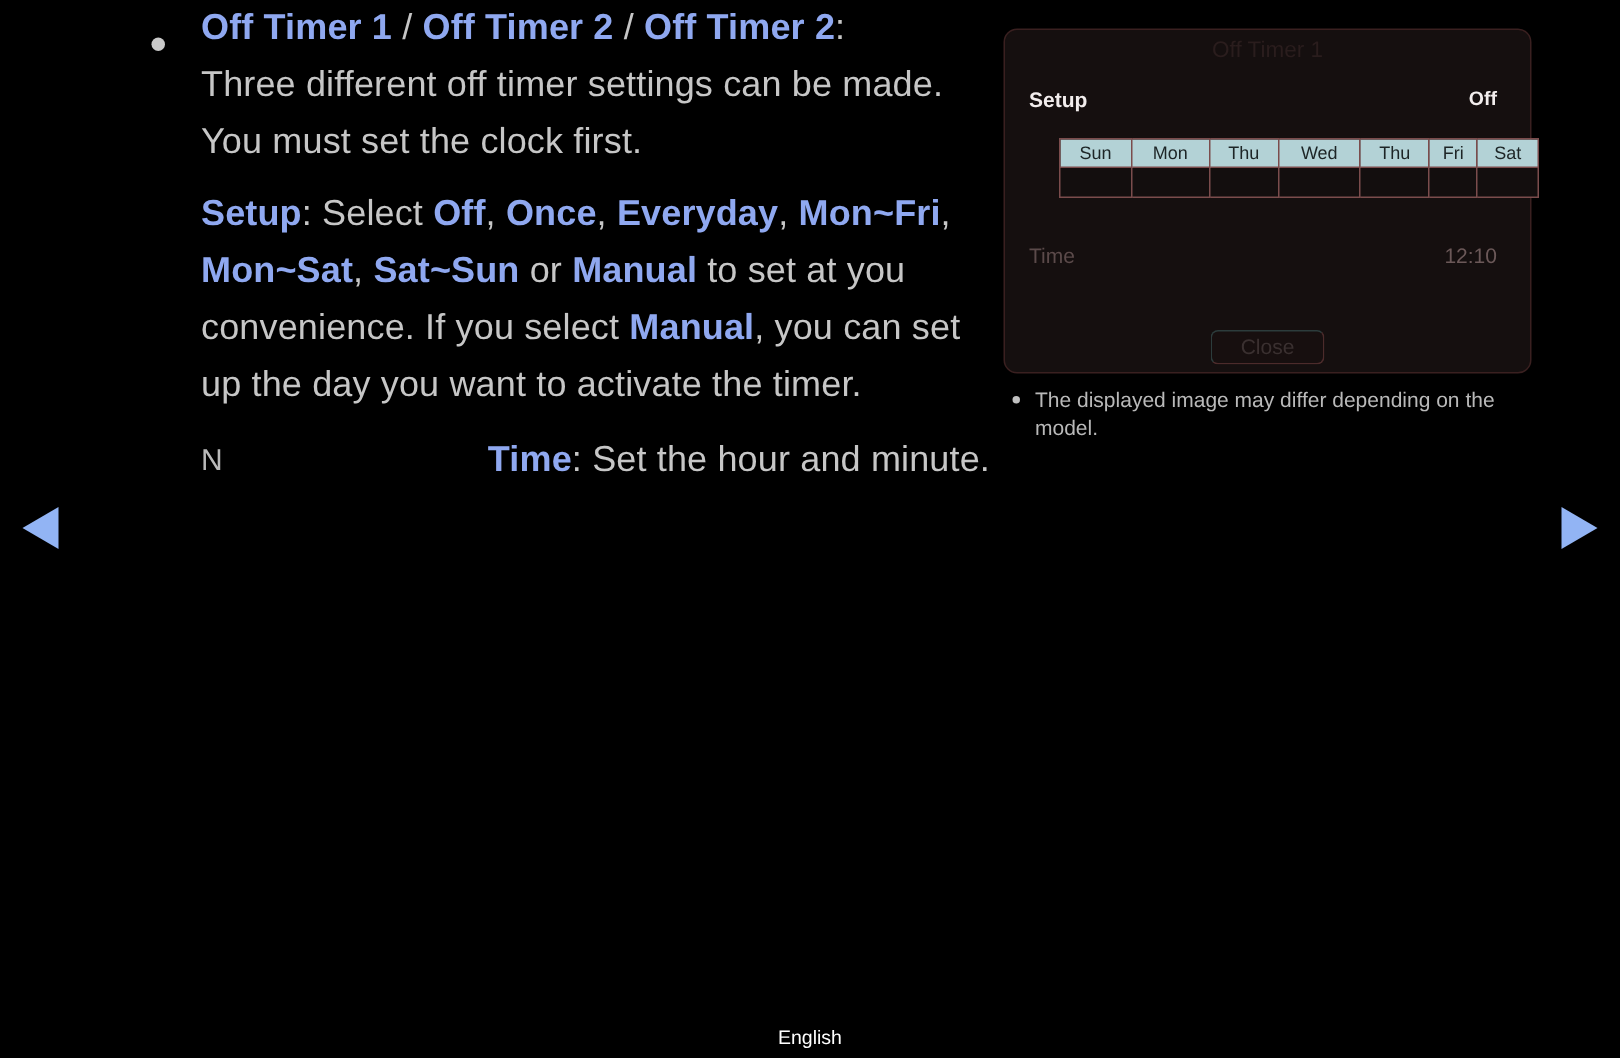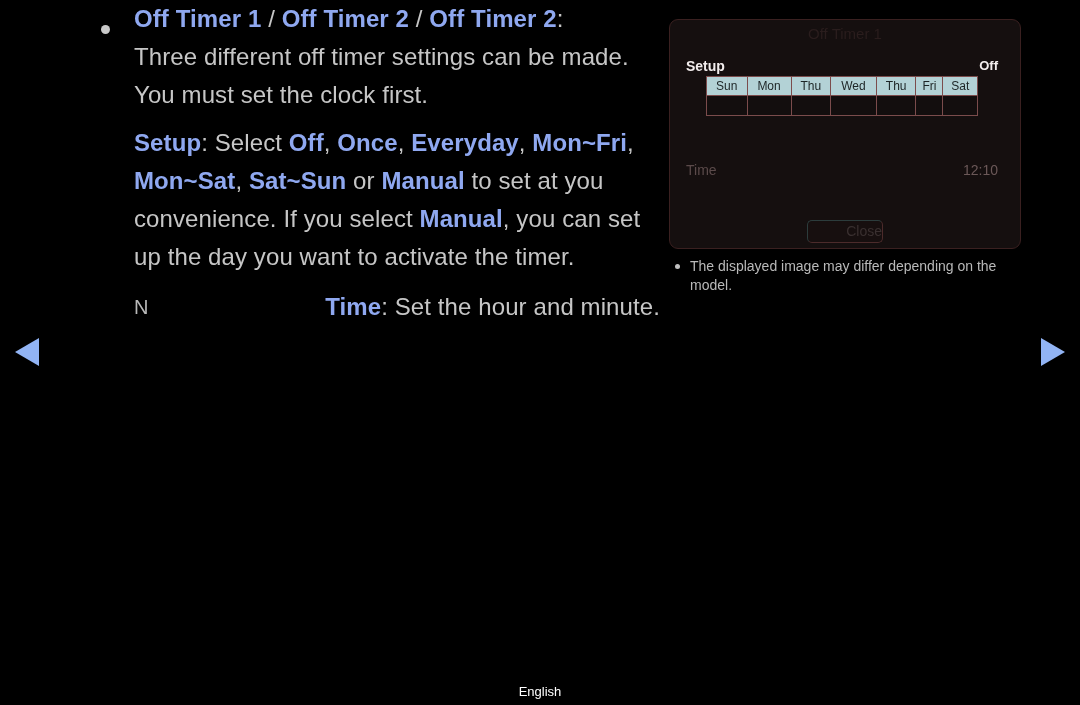--- a/index.html
+++ b/index.html
@@ -92,22 +92,22 @@
   }
   .osd-value {
     position:absolute; right:22px; top:0;
     color:#f2eded; font-size:13px; font-weight:bold;
   }
   .osd-label.dim { color:#5b4a4a; font-weight:normal; font-size:14px; }
   .osd-value.dim { color:#6b5858; font-weight:normal; font-size:14px; }
 
   
   .day-table {
-    position:absolute; left:36px; top:56px;
-    width:272px;
+    position:absolute; left:36px; top:72px;
+    width:320px;
     border-collapse:collapse;
   }
   .day-table th {
     background:#b3d2d6;
     color:#1d2526;
     font-size:12px;
     font-weight:normal;
     height:19px;
     border:1px solid #7b4c4c;
     text-align:center;
@@ -123,21 +123,21 @@
     transform:translateX(-50%);
     width:76px; height:23px;
     border-radius:5px;
     border:1px solid #4c2b2b;
     border-top-color:#2c3c3c;
     border-left-color:#2c3c3c;
     background:#170f0f;
     color:#3a3030;
     font-size:14px;
     line-height:21px;
-    text-align:right;
+    text-align:center;
     cursor:pointer;
   }
 
   
   .side-note {
     position:absolute; left:669px; top:257px; width:352px;
     padding-left:21px;
     color:#b9b9b9;
     font-size:14px;
     line-height:19px;

